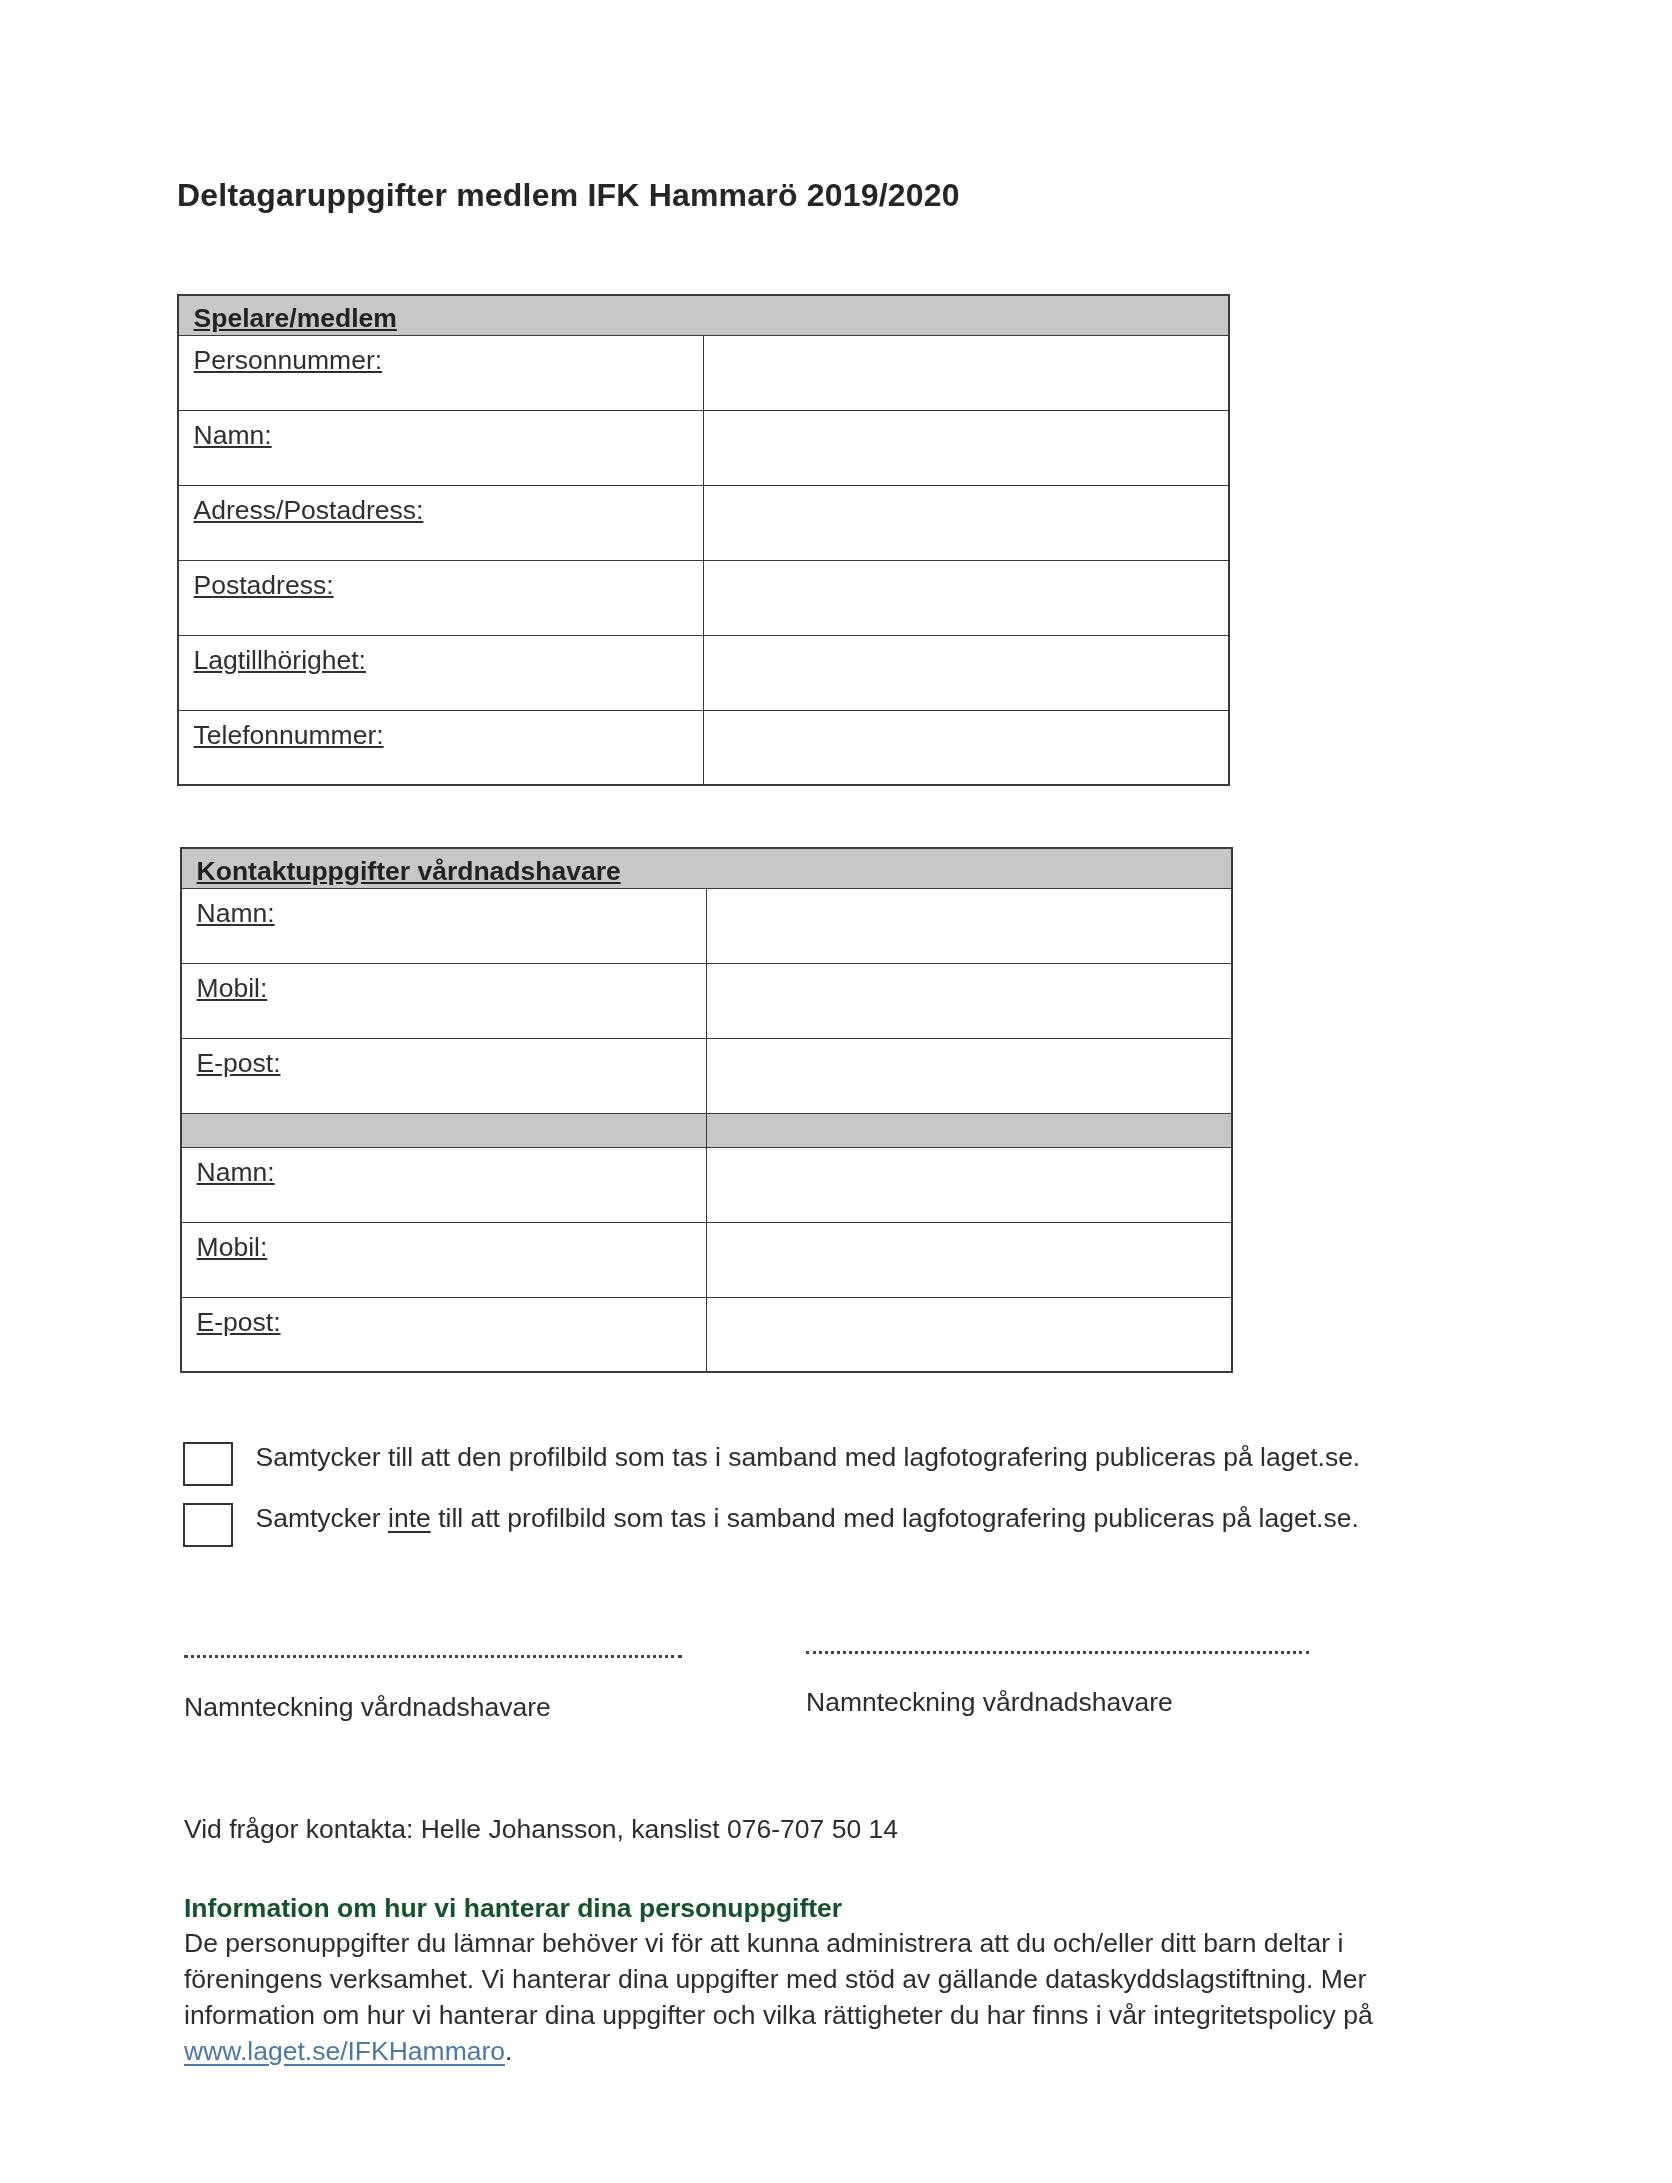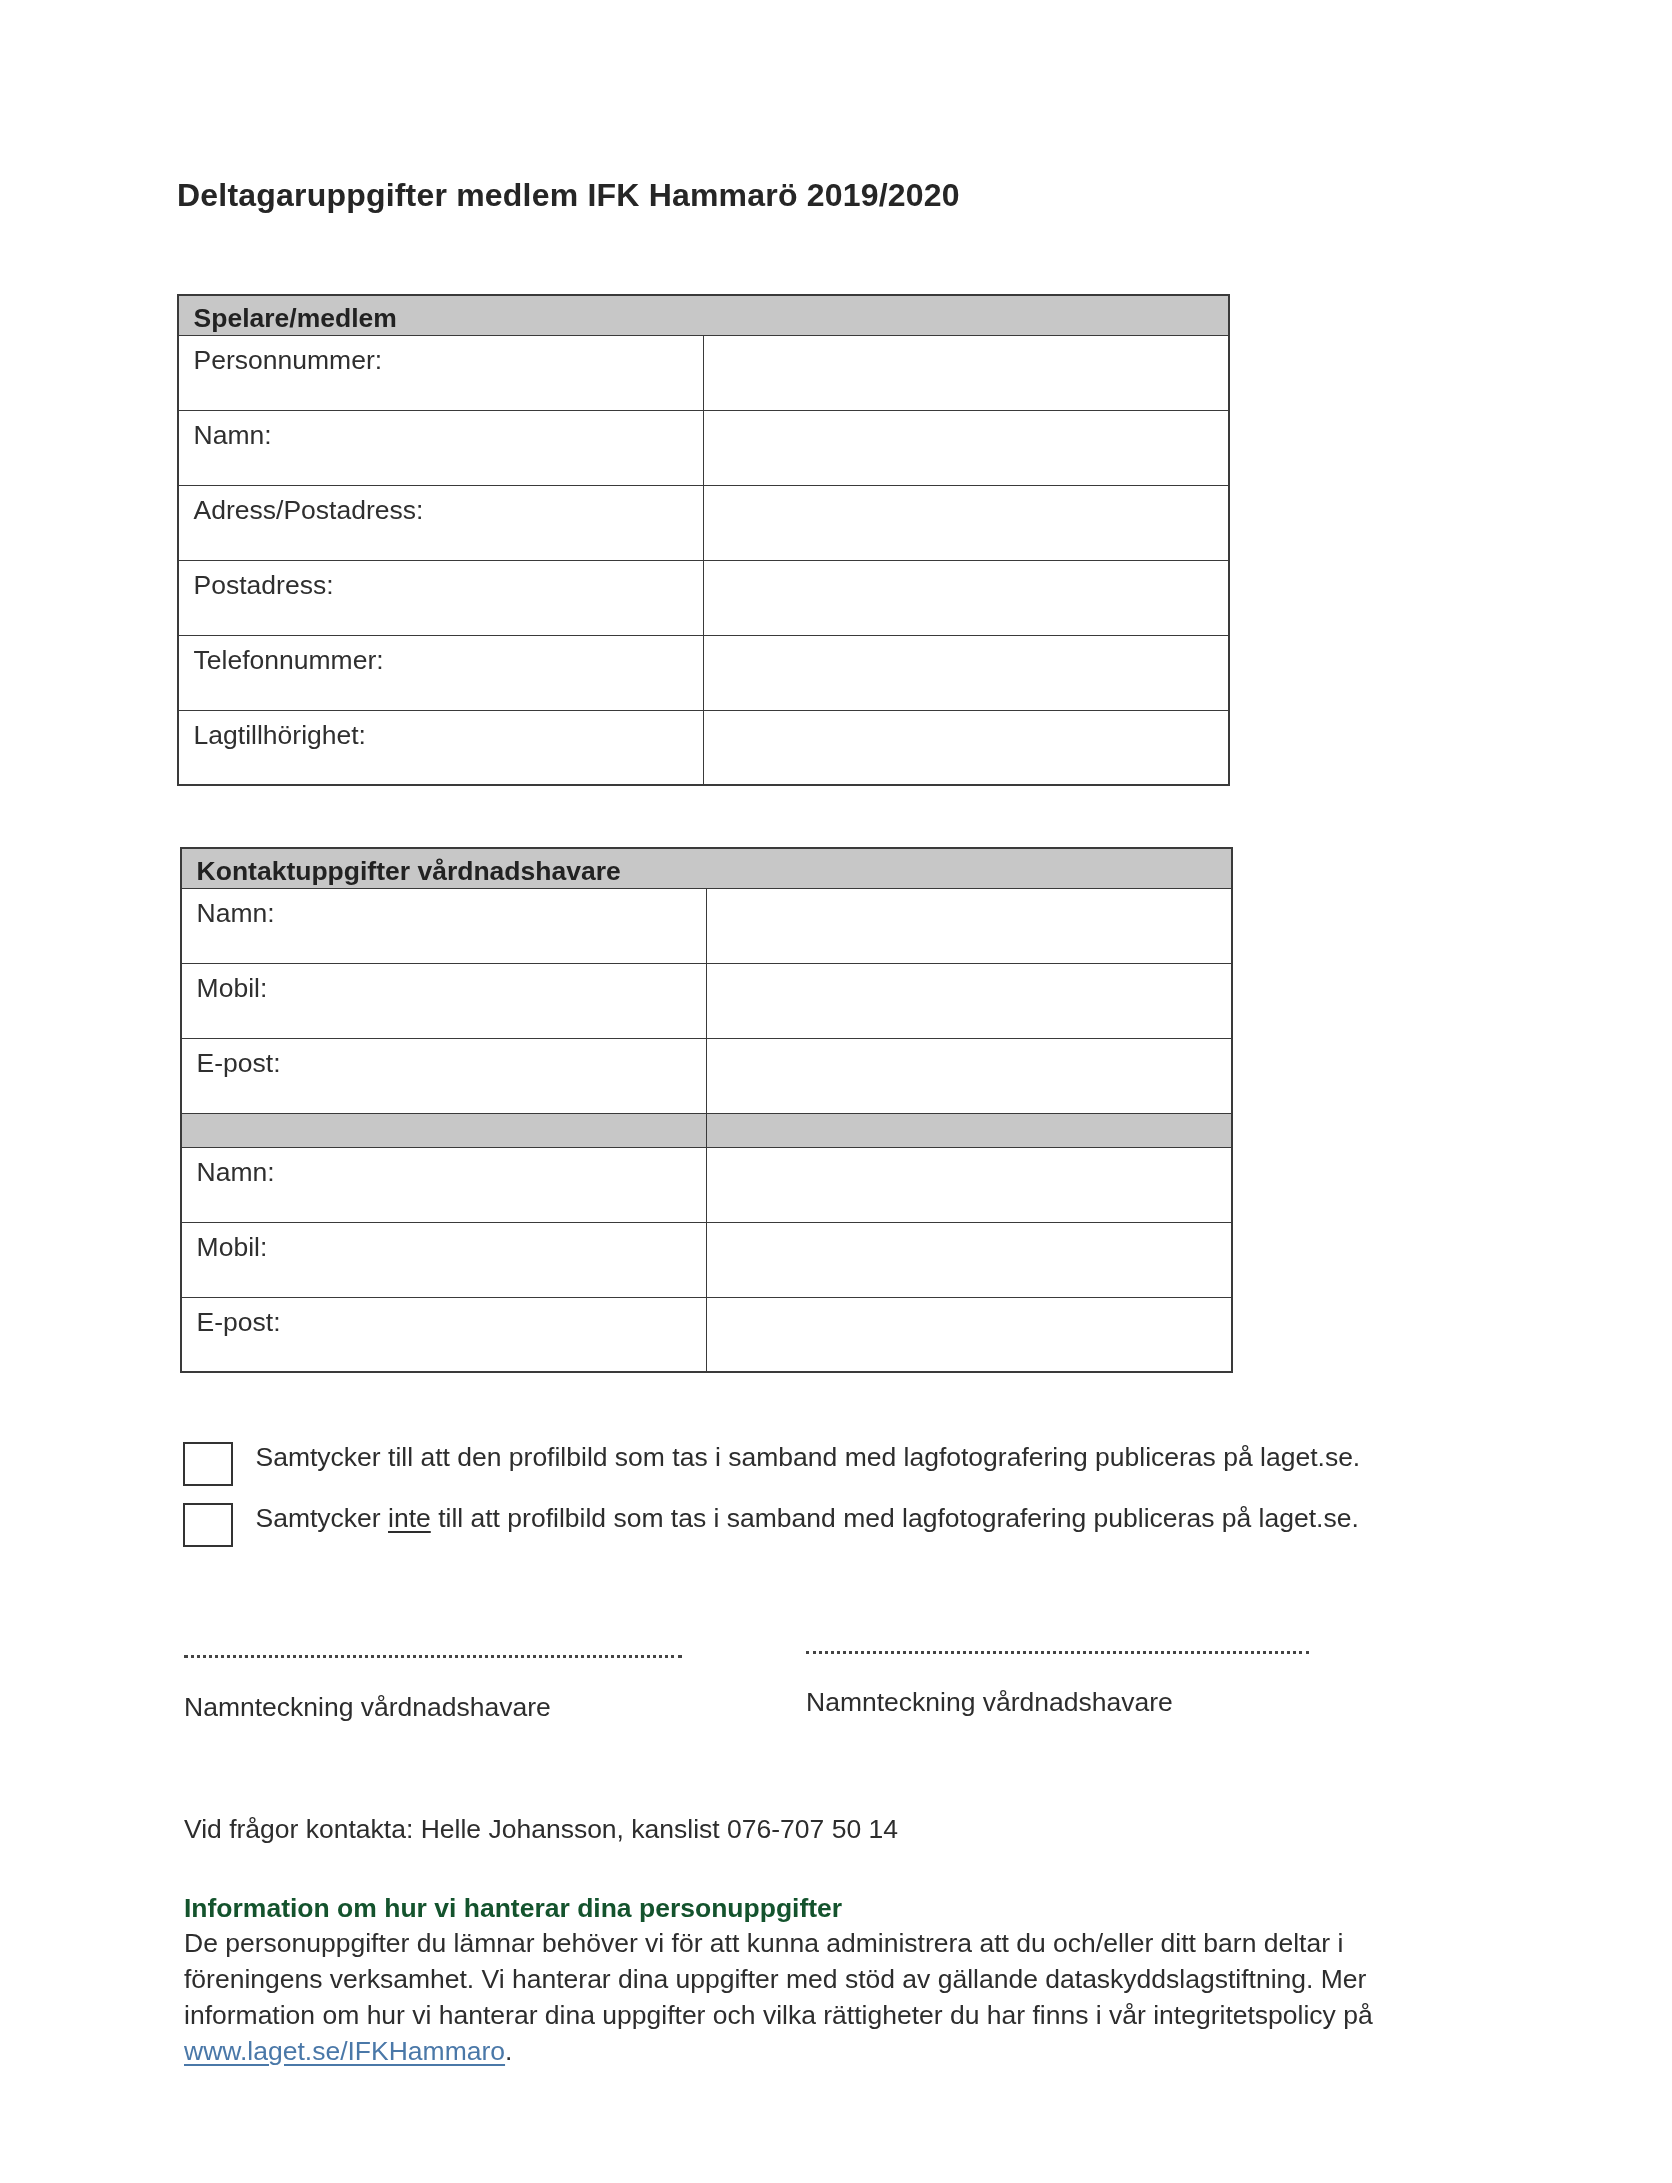--- a/index.html
+++ b/index.html
@@ -8,21 +8,21 @@
     font-family: "Liberation Sans", "DejaVu Sans", sans-serif; color: #2b2b2b;
   }
   .title {
     position: absolute; left: 177px; top: 177px;
     font-size: 32px; font-weight: bold; color: #262626; letter-spacing: 0.2px;
   }
   table.form {
     position: absolute; border-collapse: collapse; table-layout: fixed;
     border: 2px solid #3a3a3a;
   }
-  table.form td { border: 1.3px solid #3a3a3a; vertical-align: top; padding: 0; }
+  table.form td { border: 1.3px solid #3a3a3a; vertical-align: top; padding: 0; text-decoration: underline; }
   table.form td.label {
     width: 347px; padding: 9.3px 0 0 14.6px; font-size: 26.5px; color: #2f2f2f; box-sizing: border-box; margin-left: 8px;
   }
   table.form td.value { width: 701px; }
   table.form tr.row td { height: 75px; box-sizing: border-box; }
   table.form tr.head td {
     background: #c7c7c7; height: 40px; padding: 6.6px 0 0 14.6px; box-sizing: border-box;
     font-size: 26.5px; font-weight: bold; color: #222;
   }
   table.form tr.divider td { background: #c7c7c7; height: 33px; }
@@ -75,25 +75,25 @@
   </tr>
   <tr class="row">
     <td class="label">Adress/Postadress:</td>
     <td class="value"></td>
   </tr>
   <tr class="row">
     <td class="label">Postadress:</td>
     <td class="value"></td>
   </tr>
   <tr class="row">
-    <td class="label">Telefonnummer:</td>
+    <td class="label">Lagtillhörighet:</td>
     <td class="value"></td>
   </tr>
   <tr class="row">
-    <td class="label">Lagtillhörighet:</td>
+    <td class="label">Telefonnummer:</td>
     <td class="value"></td>
   </tr>
 </tbody>
   </table>
 
 <table class="form" id="t2">
   <tbody>
       <tr class="head">
     <td colspan="2">Kontaktuppgifter vårdnadshavare</td>
   </tr>

